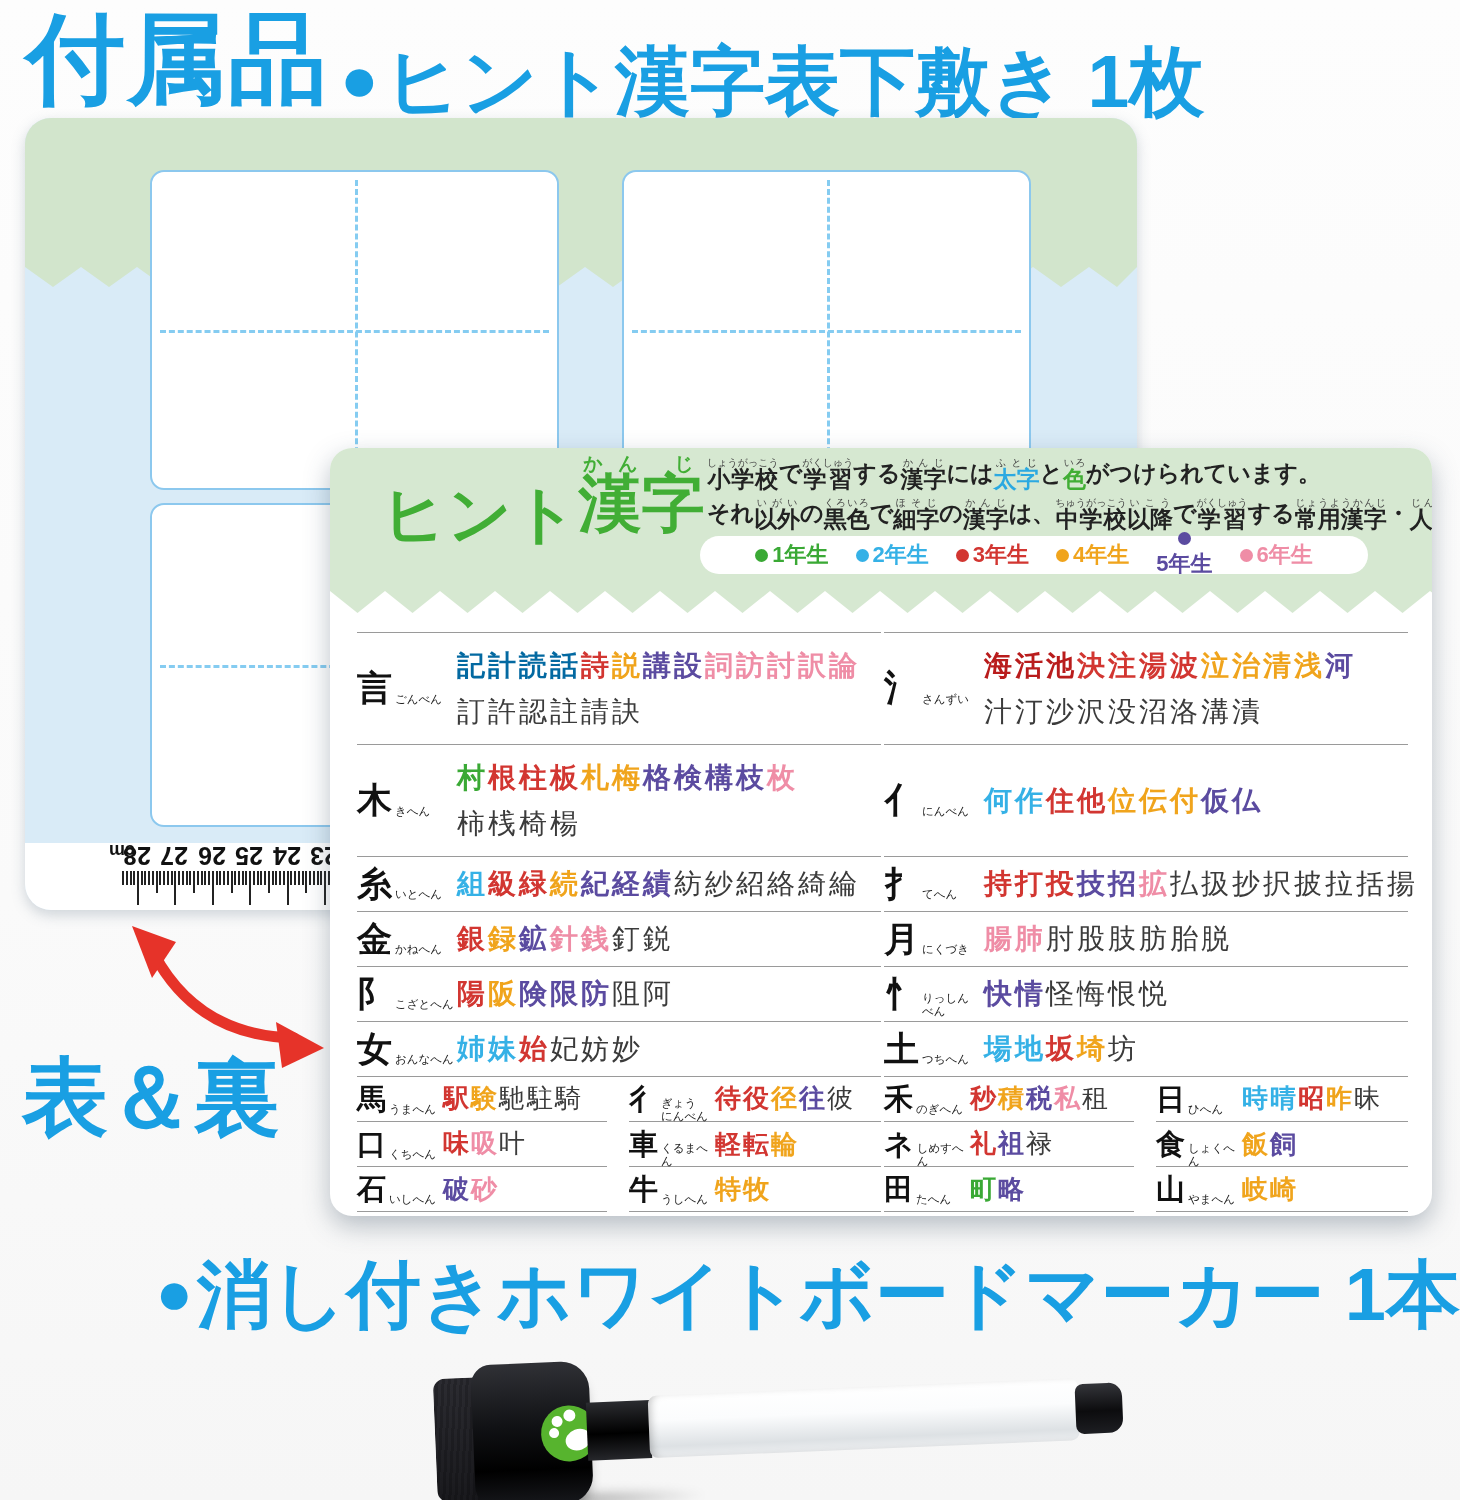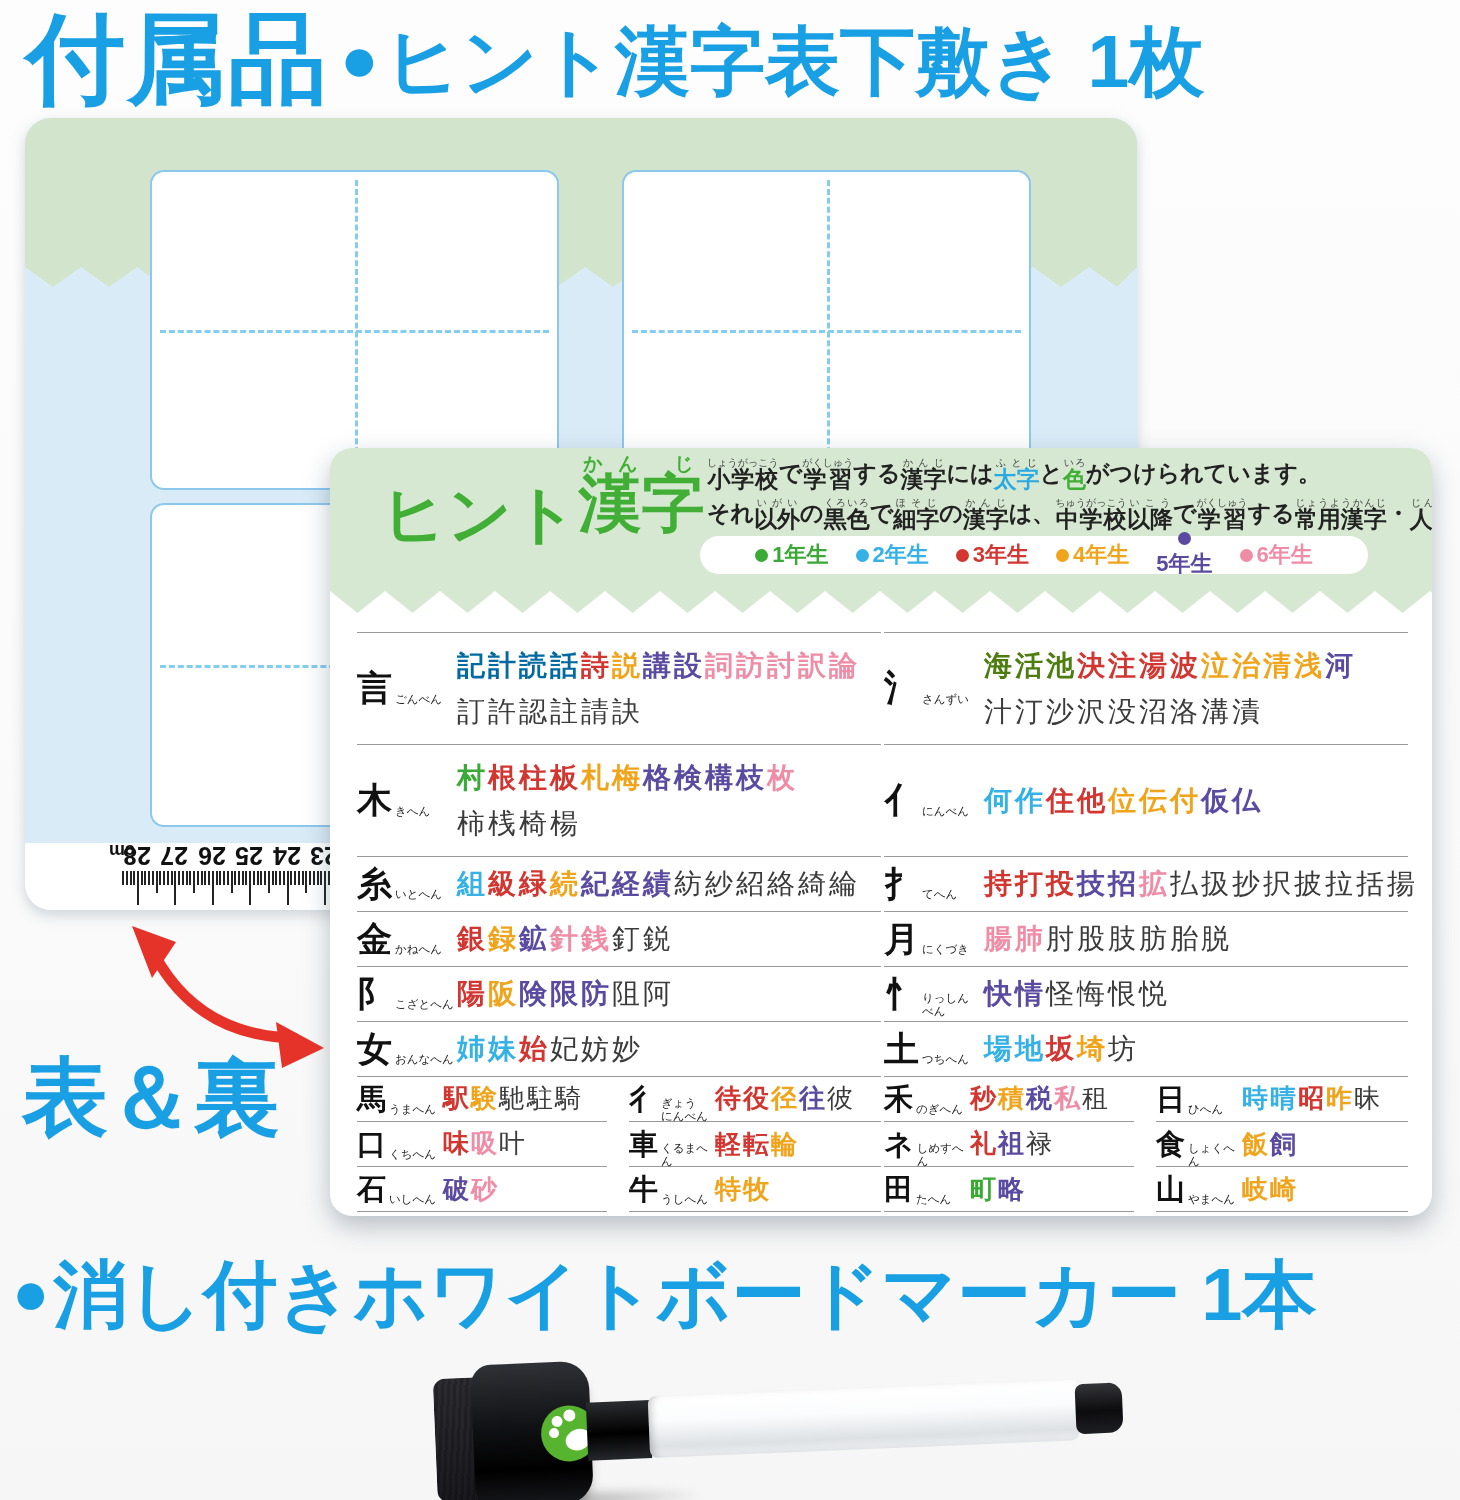--- a/index.html
+++ b/index.html
@@ -2,21 +2,21 @@
 <html><head>
 <meta charset="utf-8">
 <style>
   html,body{margin:0;padding:0;background:#fff;}
   .canvas{position:relative;width:1460px;height:1500px;overflow:hidden;
           background:linear-gradient(180deg,#fdfdfd 0%,#fafafa 60%,#f6f6f6 100%);
           font-family:"Liberation Sans",sans-serif;}
   
   .h-accessories{position:absolute;left:26px;top:-6px;font-size:99px;font-weight:900;
     color:#199fe3;letter-spacing:2px;}
-  .h-item1{position:absolute;left:340px;top:12px;font-size:75px;font-weight:800;color:#199fe3;white-space:nowrap;}
+  .h-item1{position:absolute;left:340px;top:32px;font-size:75px;font-weight:800;color:#199fe3;white-space:nowrap;}
   .h-item1 .bullet{font-size:64px;vertical-align:6px;margin-right:6px;}
   
   .underlay{position:absolute;left:25px;top:118px;width:1112px;height:792px;border-radius:26px;
     background:#d9ebf7;overflow:hidden;box-shadow:0 5px 14px rgba(90,110,130,.28);}
   .band-holder{position:absolute;left:0;top:0;width:100%;height:175px;}
   .wsq{position:absolute;background:#fff;border:2px solid #8cc8ee;border-radius:14px;}
   .wsq .vdash{position:absolute;left:50%;top:8px;bottom:8px;border-left:3px dashed #85ccf1;}
   .wsq .hdash{position:absolute;top:50%;left:8px;right:8px;border-top:3px dashed #85ccf1;}
   .ruler{position:absolute;left:0;right:0;top:725px;height:67px;background:#fff;}
   .tick{position:absolute;width:2px;background:#232323;top:28px;}
@@ -55,21 +55,21 @@
   .radical-reading{font-size:11.5px;color:#222;margin-left:3px;margin-top:22px;white-space:pre-line;line-height:1.15;}
   .lines{display:flex;flex-direction:column;justify-content:center;gap:6px;}
   .kline{font-size:28px;letter-spacing:3px;white-space:nowrap;line-height:1.4;}
   .cell .kline{font-size:26px;letter-spacing:2px;}
   .k-col{font-family:"Liberation Sans",sans-serif;font-weight:700;}
   .k-bk{font-family:"Liberation Serif","DejaVu Serif",serif;font-weight:400;color:#3b3b3b;}
   
   .flip-arrow{position:absolute;left:118px;top:920px;}
   .h-frontback{position:absolute;left:22px;top:1040px;font-size:86px;font-weight:900;color:#199fe3;letter-spacing:0px;}
   
-  .h-item2{position:absolute;left:0;right:0;top:1246px;text-align:left;font-size:74px;font-weight:800;
+  .h-item2{position:absolute;left:0;right:0;top:1246px;text-align:right;font-size:74px;font-weight:800;
     color:#199fe3;white-space:nowrap;padding-left:12px;}
   .h-item2 .bullet{font-size:62px;vertical-align:6px;margin-right:4px;}
   .marker{position:absolute;left:435px;top:1352px;width:720px;height:148px;transform:rotate(-2.4deg);}
   .marker .shadow{position:absolute;left:10px;top:128px;width:260px;height:22px;border-radius:50%;
     background:radial-gradient(ellipse at center,rgba(0,0,0,.30),rgba(0,0,0,0) 70%);filter:blur(4px);}
   .marker .felt{position:absolute;left:0px;top:12px;width:94px;height:124px;border-radius:12px;
     background:repeating-linear-gradient(95deg,#46464a 0 3px,#39393d 3px 6px),linear-gradient(180deg,#505055,#2e2e32);
     background-blend-mode:overlay;}
   .marker .head{position:absolute;left:38px;top:0px;width:118px;height:142px;
     background:linear-gradient(180deg,#303136 0%,#101114 45%,#000 75%,#17181c 100%);
@@ -568,21 +568,21 @@
           </div>
         </div>
       </div>
     <div class="col col-right" id="col-right">
         <div class="krow tall">
           <div class="radblock">
             <span class="radical">氵</span>
             <span class="radical-reading">さんずい</span>
           </div>
           <div class="lines">
-            <div class="kline"><span class="k-col" style="color: #4d7c0f;">海活池</span><span class="k-col" style="color: rgb(210, 54, 49);">決注湯波</span><span class="k-col" style="color: rgb(240, 164, 28);">泣治清浅</span><span class="k-col" style="color: rgb(91, 75, 160);">河</span></div>
+            <div class="kline"><span class="k-col" style="color: #b91c1c;">海活池</span><span class="k-col" style="color: rgb(210, 54, 49);">決注湯波</span><span class="k-col" style="color: rgb(240, 164, 28);">泣治清浅</span><span class="k-col" style="color: rgb(91, 75, 160);">河</span></div>
             <div class="kline"><span class="k-bk">汁汀沙沢没沼洛溝漬</span></div>
           </div>
         </div>
         <div class="krow tall">
           <div class="radblock">
             <span class="radical">亻</span>
             <span class="radical-reading">にんべん</span>
           </div>
           <div class="lines">
             <div class="kline"><span class="k-col" style="color: rgb(53, 177, 230);">何作</span><span class="k-col" style="color: rgb(210, 54, 49);">住他</span><span class="k-col" style="color: rgb(240, 164, 28);">位伝付</span><span class="k-col" style="color: rgb(91, 75, 160);">仮仏</span></div>

